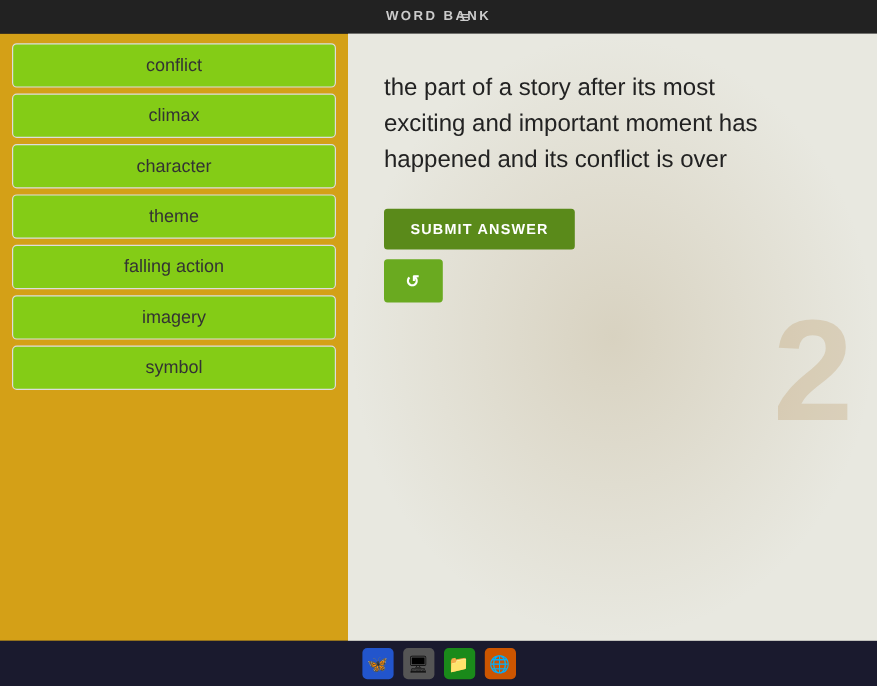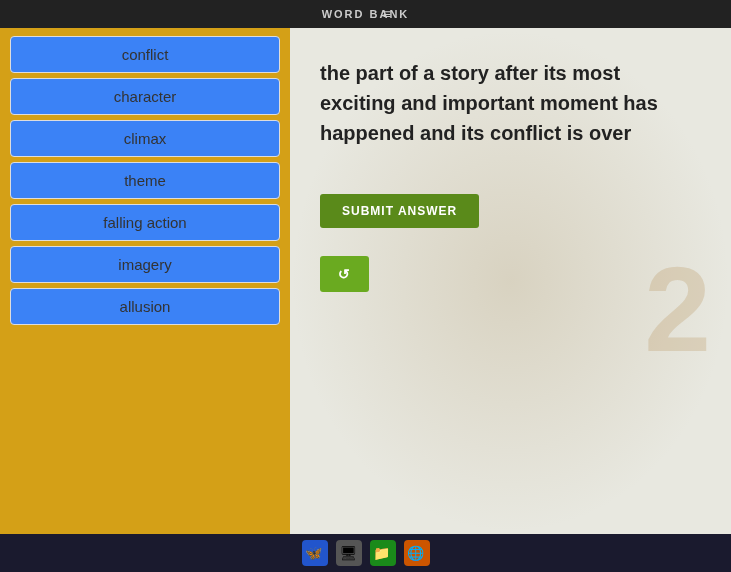--- a/index.html
+++ b/index.html
@@ -51,21 +51,21 @@
       width: 290px;
       background: #d4a017;
       padding: 8px 10px;
       display: flex;
       flex-direction: column;
       gap: 5px;
       overflow-y: auto;
     }
 
     .word-item {
-      background: #3b82f6;
+      background: #84cc16;
       border: 1px solid #ddd;
       border-radius: 4px;
       padding: 9px 12px;
       text-align: center;
       font-size: 15px;
       color: #333;
       cursor: pointer;
       font-family: Arial, sans-serif;
     }
 
@@ -91,32 +91,31 @@
       font-weight: bold;
       color: rgba(180, 140, 80, 0.25);
       z-index: 0;
       pointer-events: none;
     }
 
     .question-text {
       font-size: 20px;
       color: #222;
       line-height: 1.5;
-      margin-bottom: 46px;
+      margin-bottom: 26px;
       position: relative;
       z-index: 1;
       max-width: 340px;
-      font-weight: bold;
     }
 
     .buttons-area {
       display: flex;
       flex-direction: column;
       align-items: flex-start;
-      gap: 28px;
+      gap: 8px;
       position: relative;
       z-index: 1;
     }
 
     .submit-btn {
       background: #5a8a1a;
       color: white;
       border: none;
       padding: 10px 22px;
       font-size: 12px;
@@ -179,26 +178,26 @@
 
 <div class="top-bar">
   <span class="top-bar-title">WORD BANK</span>
   <span class="hamburger">≡</span>
 </div>
 
 <div class="main-content">
 
   <div class="word-bank" id="word-bank-container">
   <div class="word-item">conflict</div>
+      <div class="word-item">climax</div>
       <div class="word-item">character</div>
-      <div class="word-item">climax</div>
       <div class="word-item">theme</div>
       <div class="word-item">falling action</div>
       <div class="word-item">imagery</div>
-      <div class="word-item">allusion</div>
+      <div class="word-item">symbol</div>
     </div>
 
   <div class="question-panel">
     <div class="watermark">2</div>
     <div class="question-text">the part of a story after its most exciting and important moment has happened and its conflict is over</div>
     <div class="buttons-area">
       <button class="submit-btn">SUBMIT ANSWER</button>
       <button class="skip-btn">
         <span class="skip-icon">↺</span>
       </button>

